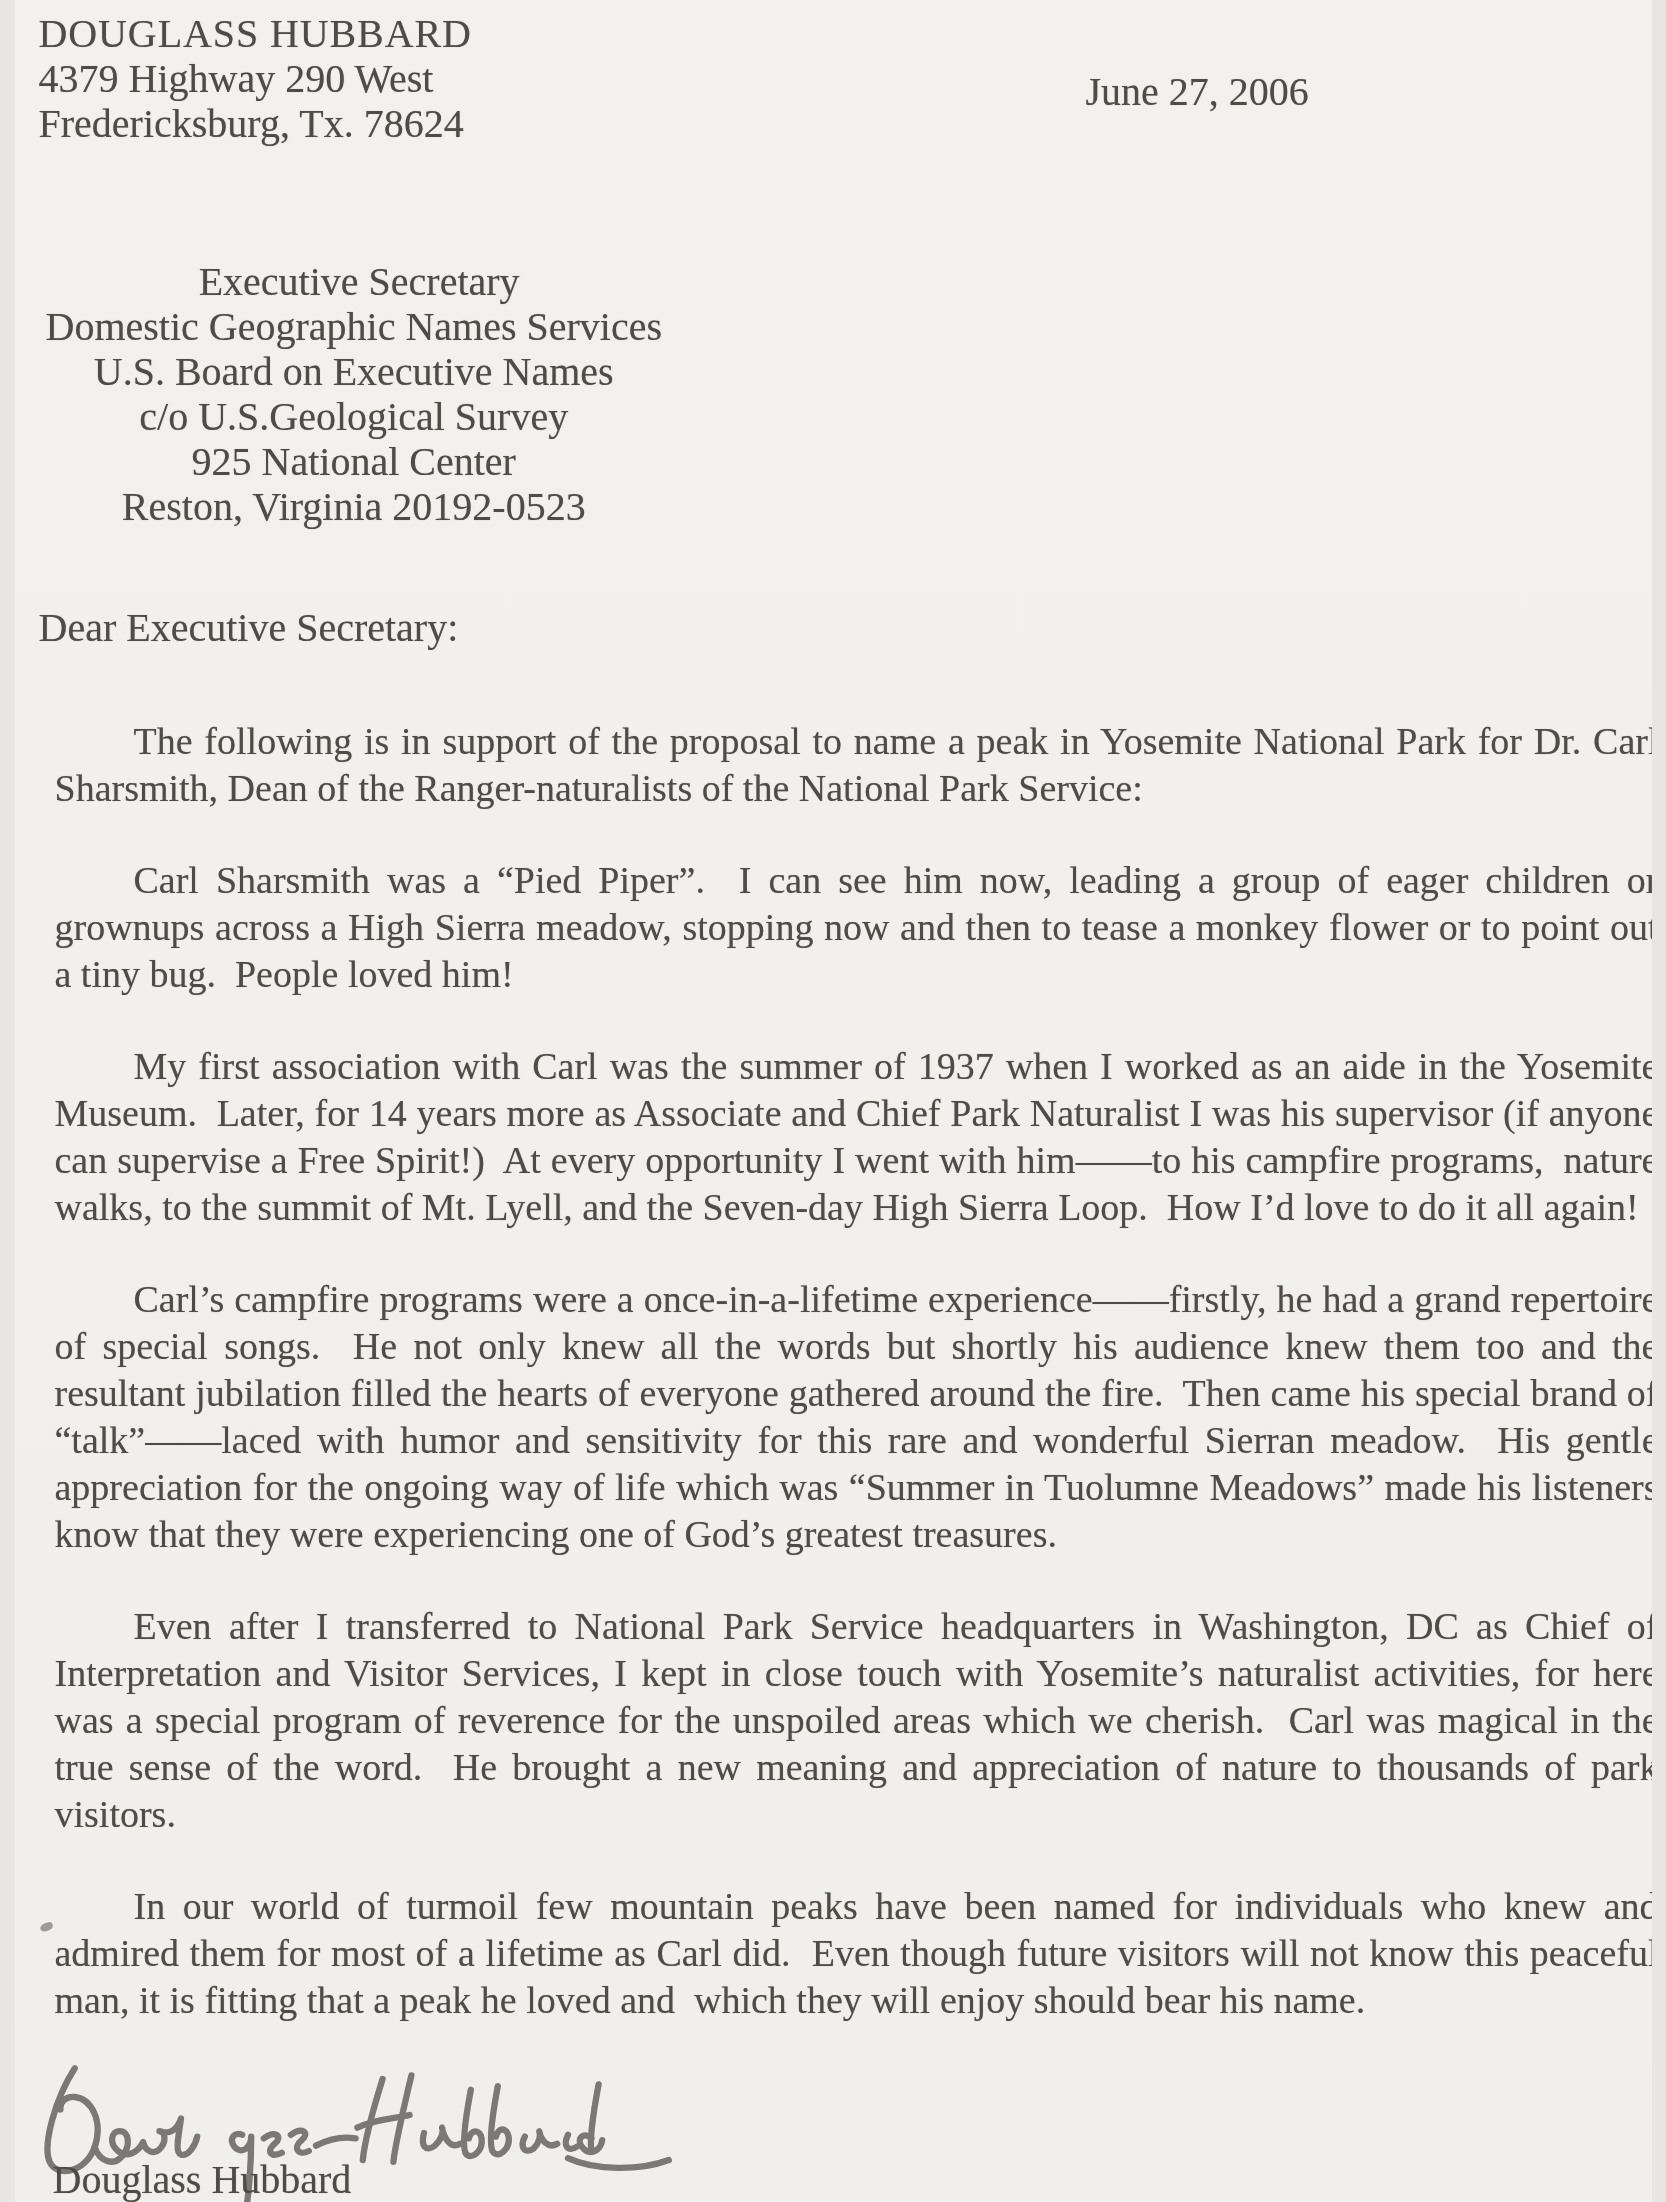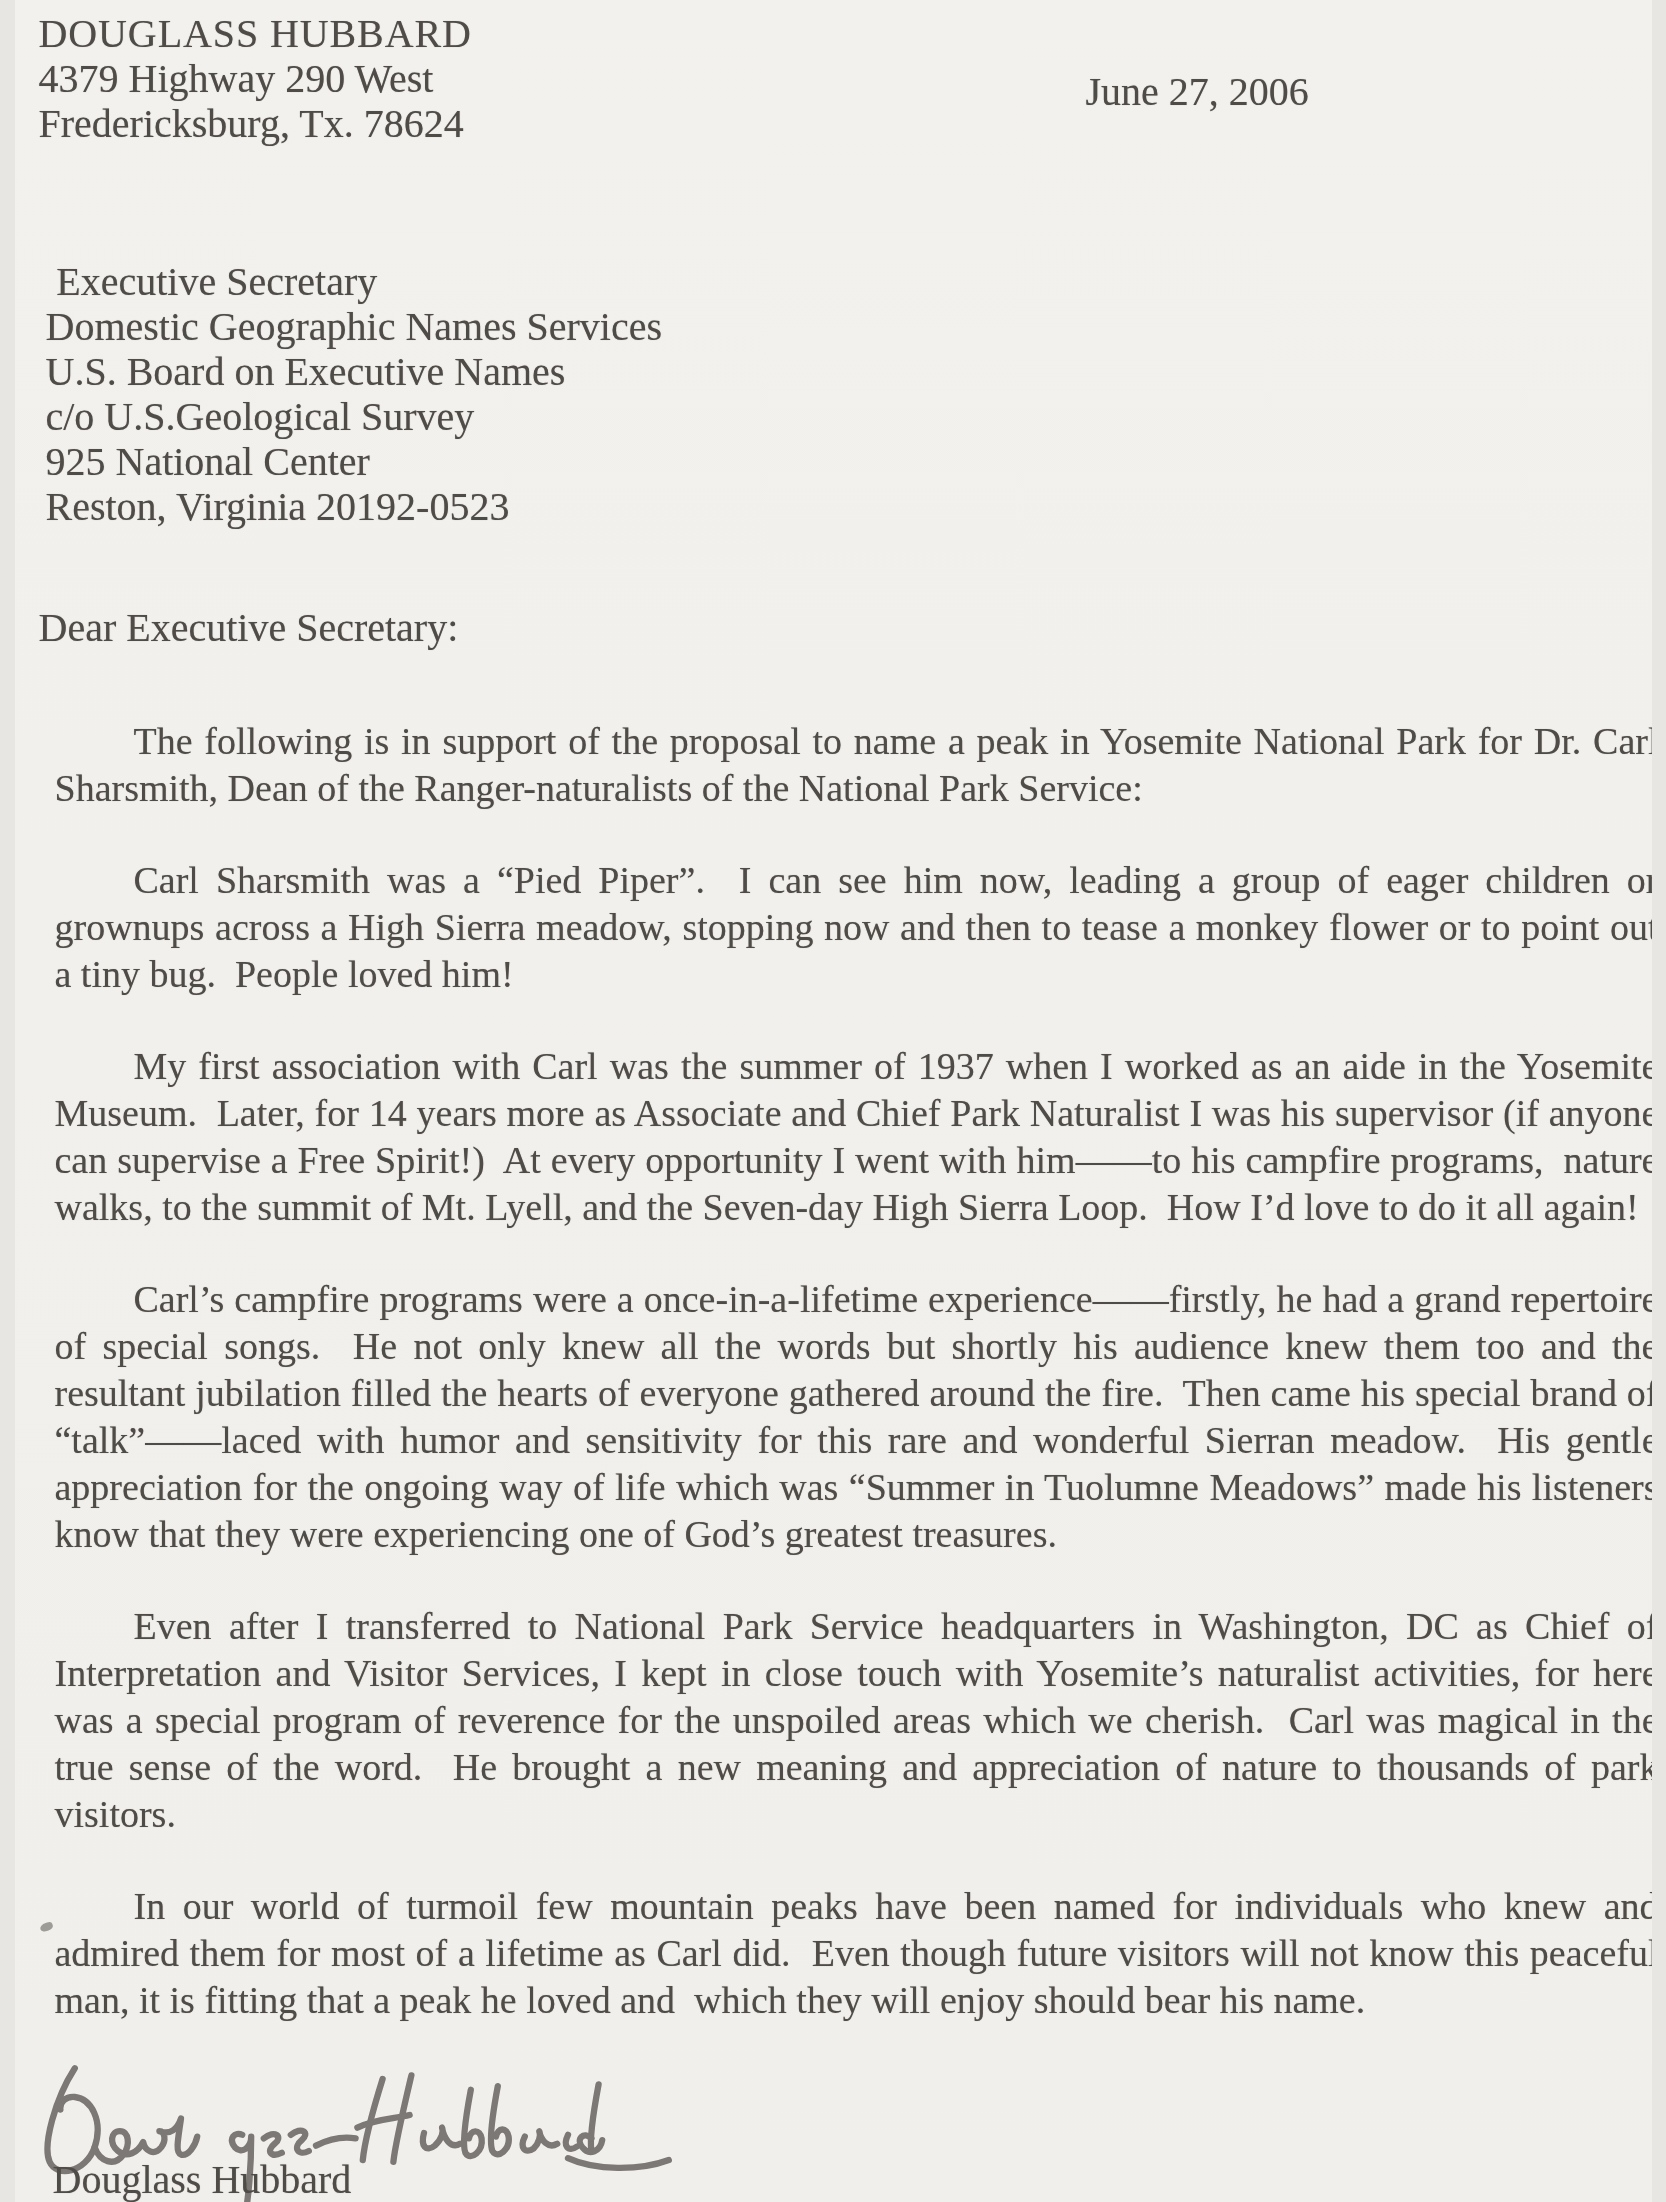--- a/index.html
+++ b/index.html
@@ -18,21 +18,21 @@
     position: absolute; top: 10.8px; left: 24px;
     font-size: 40px; line-height: 45px;
   }
   .sender .name { letter-spacing: 0.9px; }
   .date {
     position: absolute; top: 68px; left: 1071px;
     font-size: 40px;
   }
   .recipient {
     position: absolute; top: 259px; left: 31px;
-    font-size: 40px; line-height: 45px;
+    font-size: 40px; line-height: 45px; text-align: center;
   }
   .recipient .line:first-child { padding-left: 10.8px; }
   .salutation {
     position: absolute; top: 604px; left: 24px;
     font-size: 40px;
   }
   .body-text {
     position: absolute; top: 718px; left: 24px;
     width: 1620px;
     font-size: 38px; line-height: 47px;

